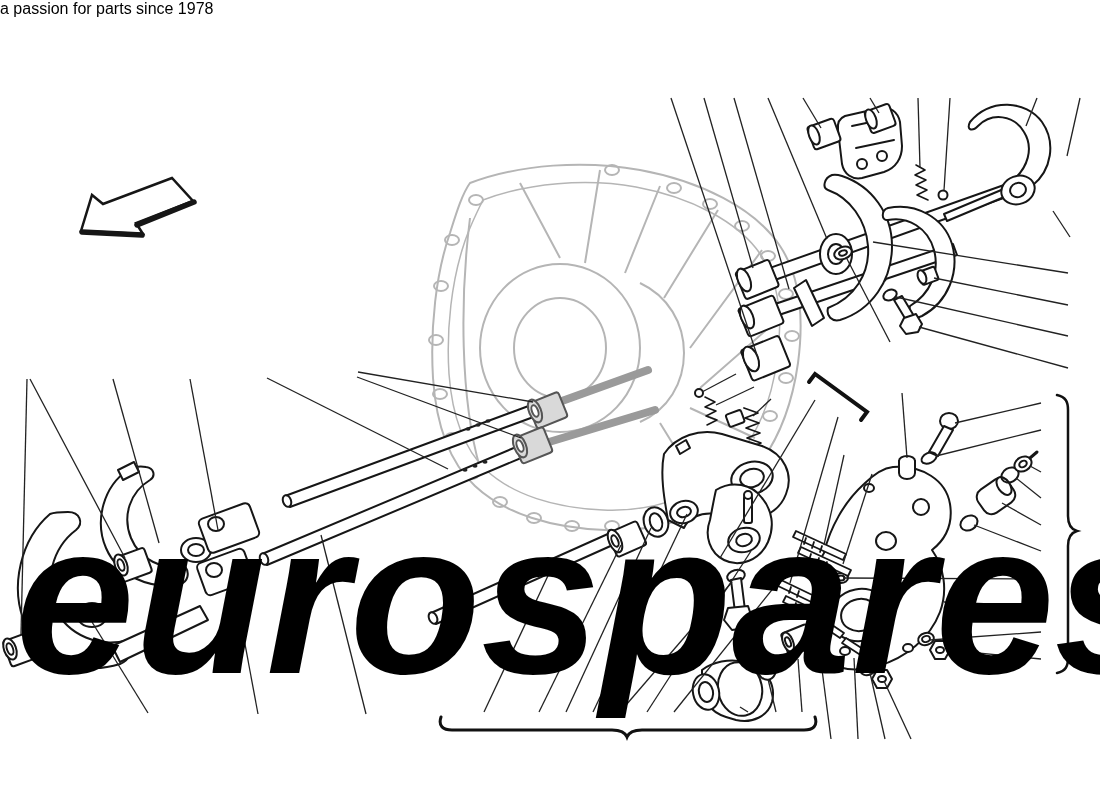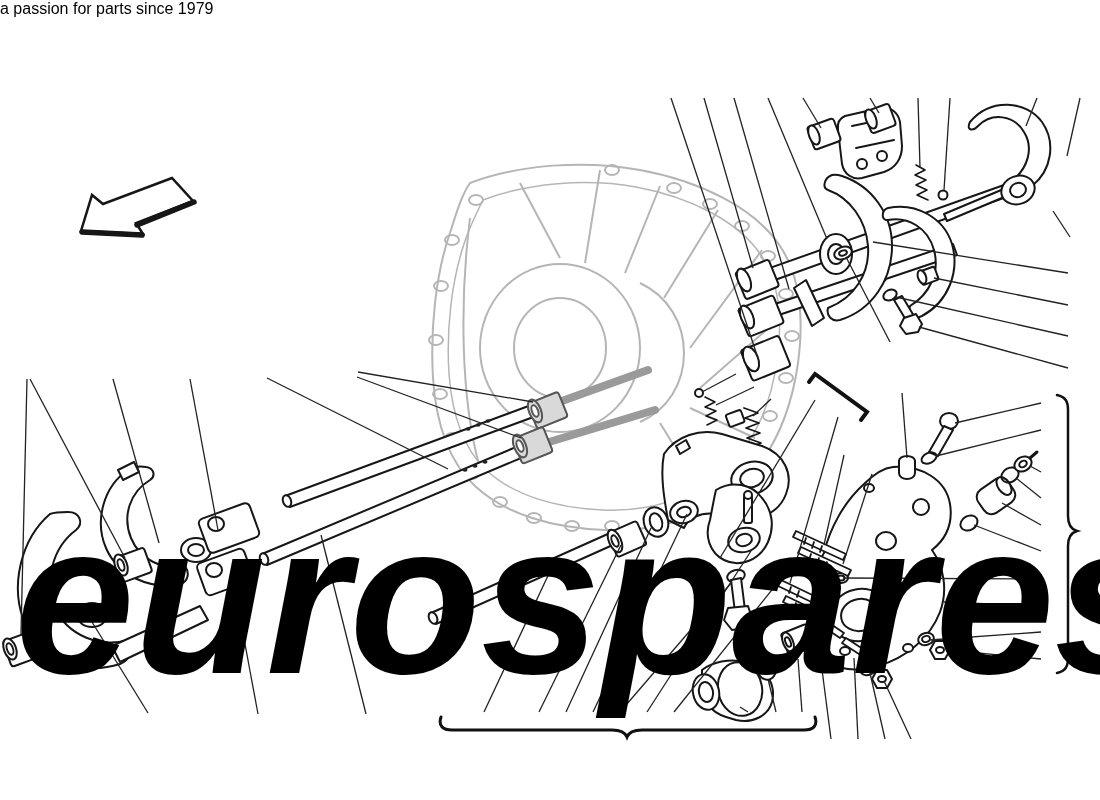--- a/index.html
+++ b/index.html
@@ -13,21 +13,21 @@
             color:#efec9b;opacity:.92;transform:rotate(-40deg);transform-origin:0 50%;
             white-space:nowrap;letter-spacing:2px;user-select:none;}
   svg#art{position:absolute;left:0;top:0;z-index:2;}
 </style>
 </head>
 <body>
 
 <div id="stage">
 
   <div class="wm-brand">eurospares</div>
-  <div class="wm-tagline">a passion for parts since 1979</div>
+  <div class="wm-tagline">a passion for parts since 1978</div>
 
   <svg id="art" width="1100" height="800" viewBox="0 0 1100 800">
 
     <g stroke="#b5b5b5" stroke-width="2" fill="none">
       <path d="M 470,165 C 520,146 585,142 640,152 C 700,163 755,190 780,228 C 800,258 804,300 798,345 C 791,395 772,438 740,468 C 705,500 655,514 605,512 C 552,510 505,496 475,468 C 448,443 436,405 433,360 C 430,310 436,255 450,215 C 456,196 462,176 470,165 Z"></path>
       <path d="M 483,182 C 528,165 586,160 636,169 C 690,179 738,203 761,237 C 779,264 783,301 777,342 C 771,387 754,425 725,452 C 693,481 648,494 603,492 C 555,490 513,477 486,452 C 462,429 452,396 449,356 C 446,310 452,262 464,226 C 469,210 476,196 483,182 Z" stroke-width="1.5"></path>
       <ellipse cx="560" cy="330" rx="80" ry="84"></ellipse>
       <ellipse cx="560" cy="330" rx="46" ry="50"></ellipse>
       <path d="M 640,265 C 668,278 684,305 684,335 C 684,365 668,392 640,404"></path>
       <path d="M 520,165 L 560,240 M 600,152 L 585,245 M 660,168 L 625,255 M 718,192 L 664,280 M 762,232 L 690,330 M 780,300 L 700,370 M 755,420 L 690,390 M 700,470 L 660,405 M 470,200 C 460,280 460,380 480,450"></path>

